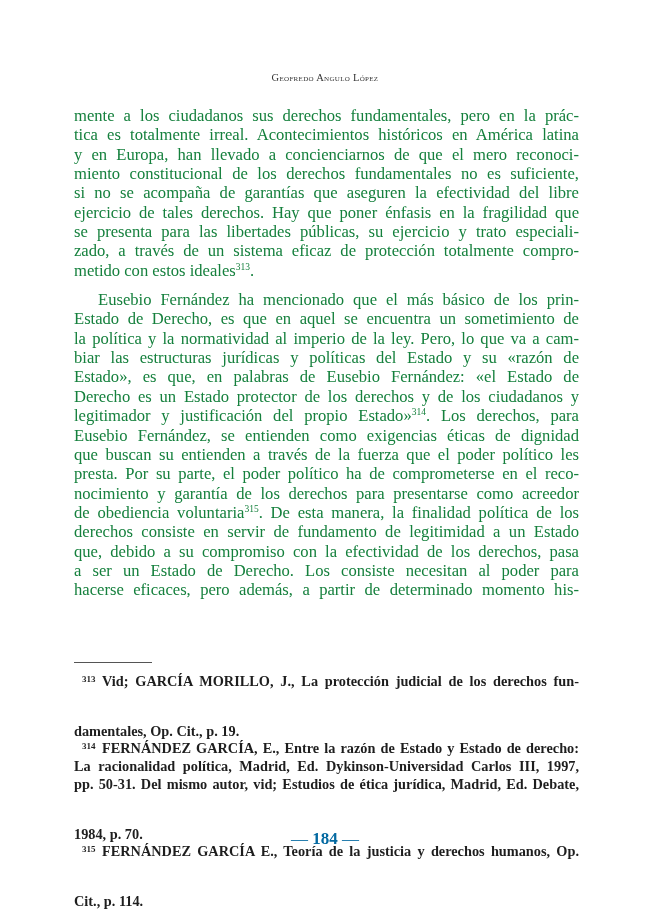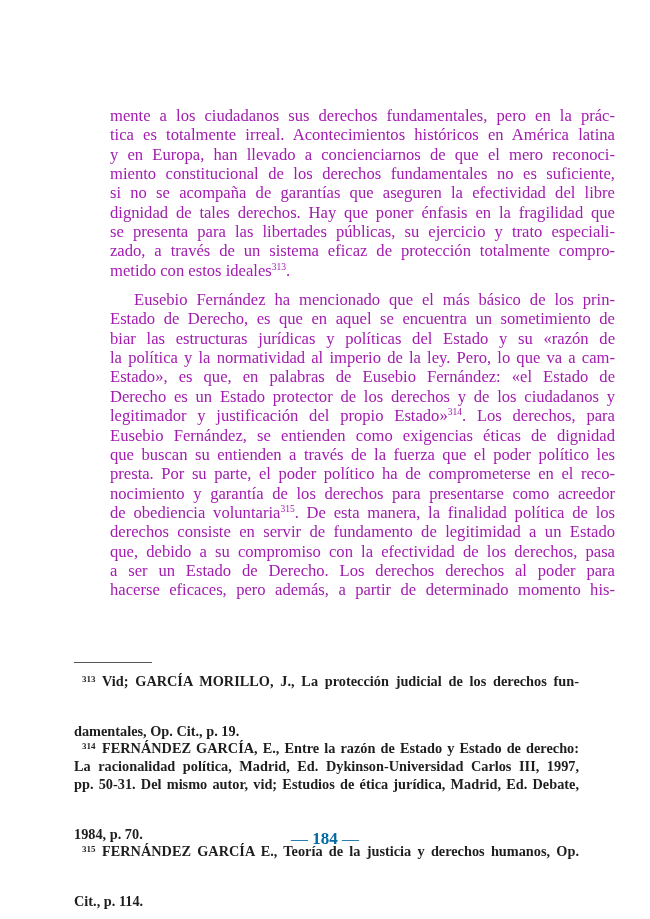--- a/index.html
+++ b/index.html
@@ -6,21 +6,21 @@
   body { width: 650px; height: 919px; position: relative; overflow: hidden; color: #1e1e1e; }
   .page { position: absolute; left: 0; top: 0; width: 650px; height: 919px; background: #ffffff; }
   .running-head {
     position: absolute; top: 72px; left: 0; width: 650px; text-align: center;
     font-family: "Liberation Serif", serif; font-size: 10.5px; letter-spacing: 0.3px;
     font-variant: small-caps; color: #333;
   }
   .body-text {
     position: absolute; left: 74px; top: 106px; width: 505px;
     font-family: "Liberation Serif", serif; font-size: 16.6px; line-height: 19.35px;
-    text-align: justify; color: #a21caf; margin-left: 36px;
+    text-align: justify; color: #15803d;
   }
   .body-text .line { display: block; text-align: justify; text-align-last: justify; white-space: nowrap; }
   .body-text .line.last { text-align-last: left; }
   .body-text .para { margin: 0; }
   .body-text .para + .para { margin-top: 10px; }
   .body-text .indent { padding-left: 24px; }
   sup { font-size: 9.5px; line-height: 0; vertical-align: 6px; }
   .fn-rule { position: absolute; left: 74px; top: 662px; width: 78px; height: 0; border-top: 1px solid #555; }
   .footnotes {
     position: absolute; left: 74px; top: 673px; width: 505px;
@@ -33,49 +33,50 @@
     position: absolute; top: 829px; left: 0; width: 650px; text-align: center;
     font-family: "Liberation Serif", serif; font-size: 17px; font-weight: bold; color: #0369a1;
   }
   .page-number .dash { font-weight: normal; }
 </style>
 </head>
 <body>
 
 <div class="page">
 
+  <div class="running-head">Geofredo Angulo López</div>
 
   <div class="body-text">
     <p class="para">
       <span class="line">mente a los ciudadanos sus derechos fundamentales, pero en la prác-</span>
       <span class="line">tica es totalmente irreal. Acontecimientos históricos en América latina</span>
       <span class="line">y en Europa, han llevado a concienciarnos de que el mero reconoci-</span>
       <span class="line">miento constitucional de los derechos fundamentales no es suficiente,</span>
       <span class="line">si no se acompaña de garantías que aseguren la efectividad del libre</span>
-      <span class="line">dignidad de tales derechos. Hay que poner énfasis en la fragilidad que</span>
+      <span class="line">ejercicio de tales derechos. Hay que poner énfasis en la fragilidad que</span>
       <span class="line">se presenta para las libertades públicas, su ejercicio y trato especiali-</span>
       <span class="line">zado, a través de un sistema eficaz de protección totalmente compro-</span>
       <span class="line last"><span>metido con estos ideales</span><sup>313</sup><span>.</span></span>
     </p>
     <p class="para">
       <span class="line indent">Eusebio Fernández ha mencionado que el más básico de los prin-</span>
       <span class="line">Estado de Derecho, es que en aquel se encuentra un sometimiento de</span>
+      <span class="line">la política y la normatividad al imperio de la ley. Pero, lo que va a cam-</span>
       <span class="line">biar las estructuras jurídicas y políticas del Estado y su «razón de</span>
-      <span class="line">la política y la normatividad al imperio de la ley. Pero, lo que va a cam-</span>
       <span class="line">Estado», es que, en palabras de Eusebio Fernández: «el Estado de</span>
       <span class="line">Derecho es un Estado protector de los derechos y de los ciudadanos y</span>
       <span class="line"><span>legitimador y justificación del propio Estado»</span><sup>314</sup><span>. Los derechos, para</span></span>
       <span class="line">Eusebio Fernández, se entienden como exigencias éticas de dignidad</span>
       <span class="line">que buscan su entienden a través de la fuerza que el poder político les</span>
       <span class="line">presta. Por su parte, el poder político ha de comprometerse en el reco-</span>
       <span class="line">nocimiento y garantía de los derechos para presentarse como acreedor</span>
       <span class="line"><span>de obediencia voluntaria</span><sup>315</sup><span>. De esta manera, la finalidad política de los</span></span>
       <span class="line">derechos consiste en servir de fundamento de legitimidad a un Estado</span>
       <span class="line">que, debido a su compromiso con la efectividad de los derechos, pasa</span>
-      <span class="line">a ser un Estado de Derecho. Los derechos derechos al poder para</span>
+      <span class="line">a ser un Estado de Derecho. Los consiste necesitan al poder para</span>
       <span class="line">hacerse eficaces, pero además, a partir de determinado momento his-</span>
     </p>
   </div>
 
   <div class="fn-rule"></div>
 
   <div class="footnotes">
     <div>
       <span class="line"><span class="fn-num">313</span><span>Vid; GARCÍA MORILLO, J., La protección judicial de los derechos fun-</span></span>
       <span class="line last">damentales, Op. Cit., p. 19.</span>

